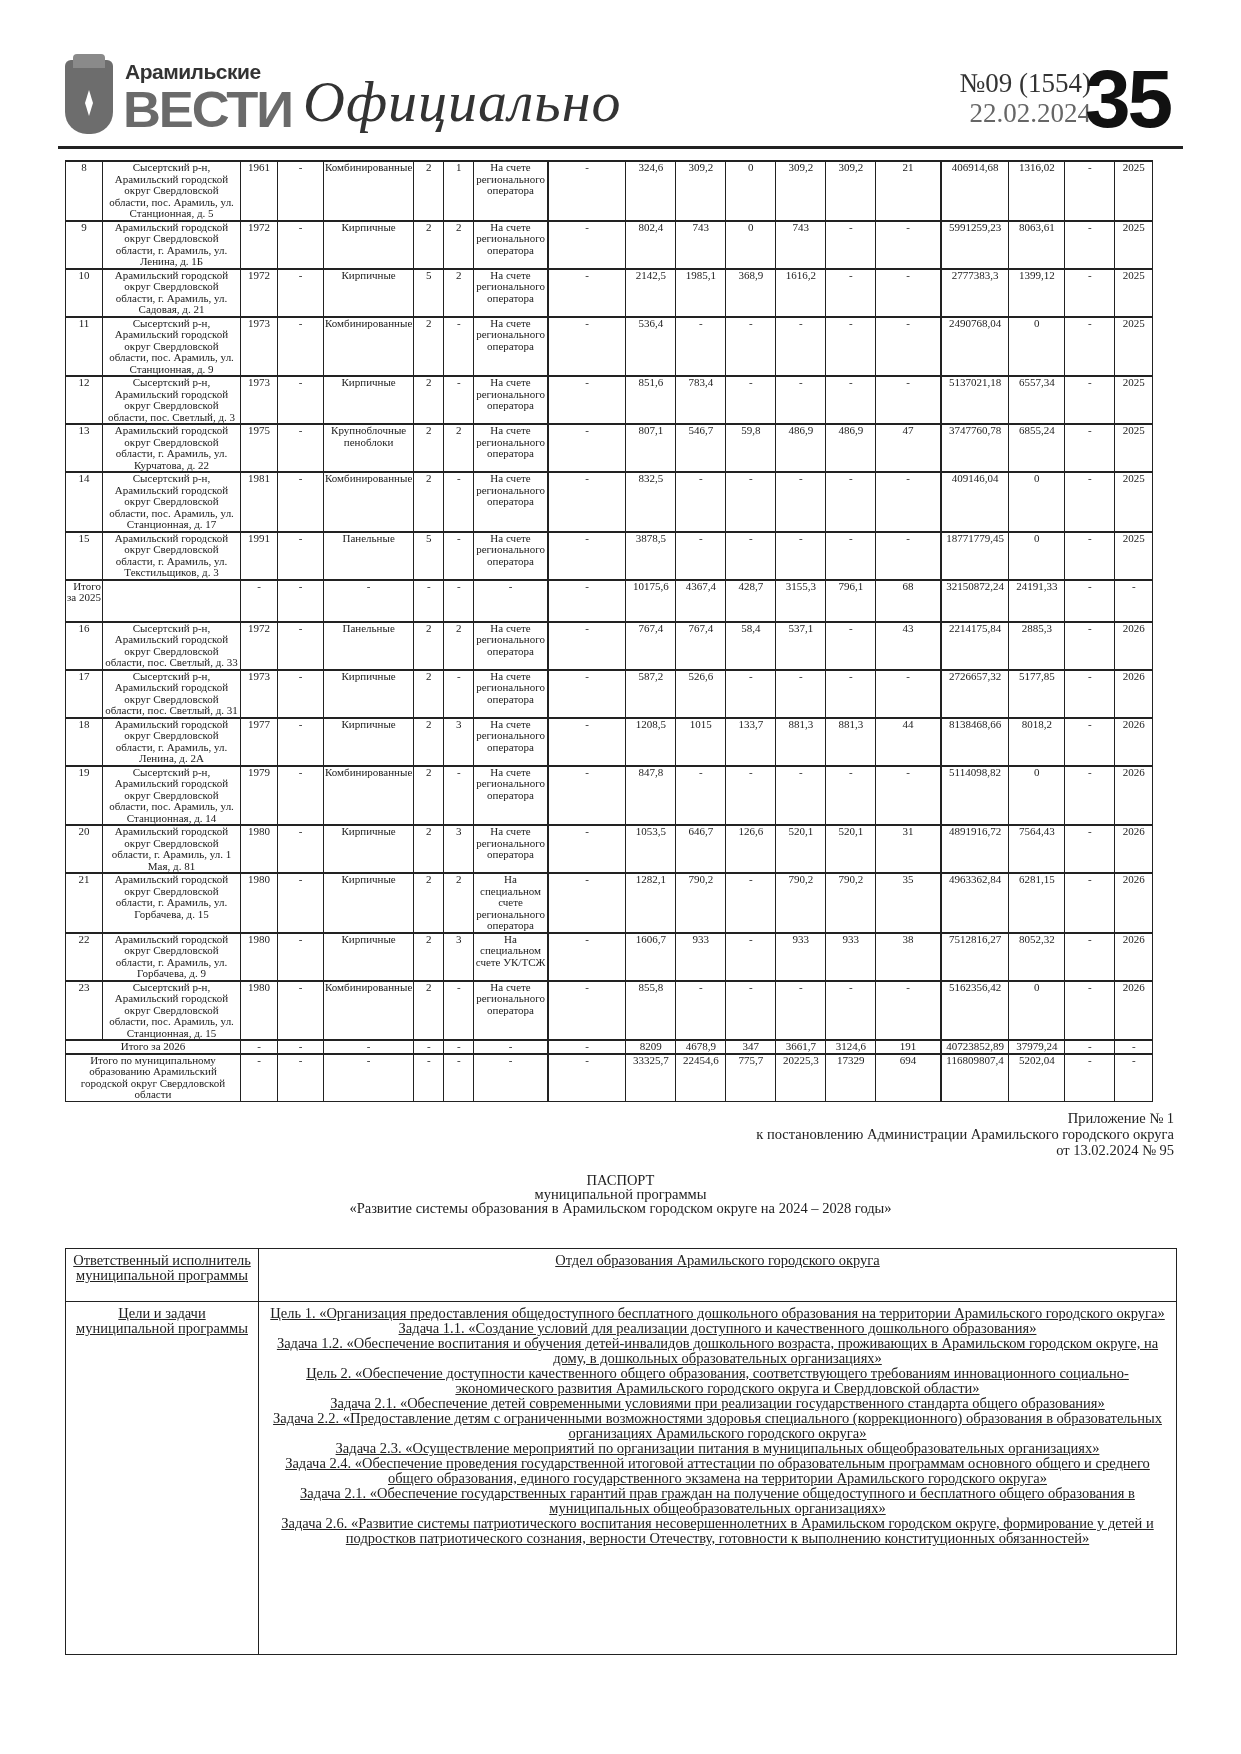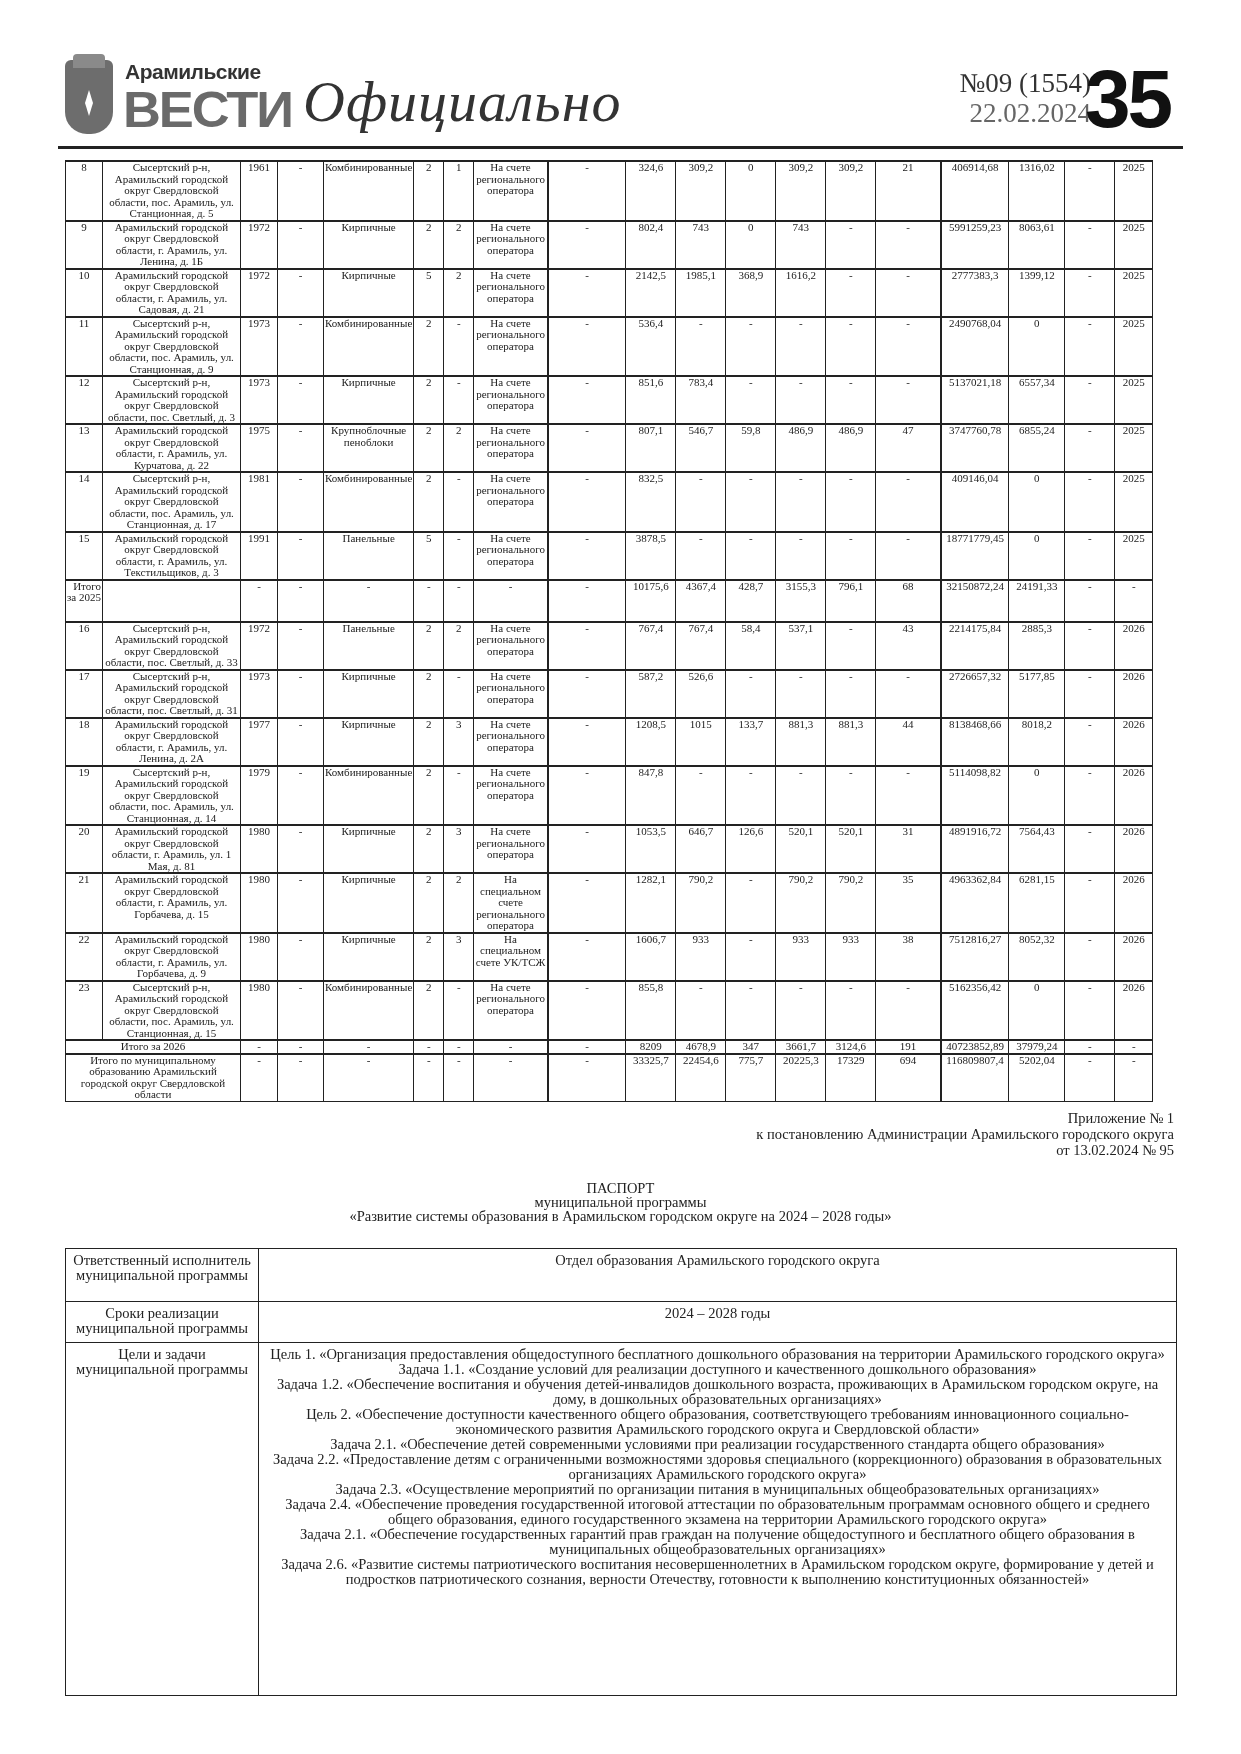--- a/index.html
+++ b/index.html
@@ -16,23 +16,23 @@
   .page-num { position:absolute; left:1022px; top:-6px; font-family:"Liberation Sans", sans-serif; font-weight:bold; font-size:82px; color:#111; letter-spacing:-3px; }
   .rule { position:absolute; left:58px; top:146px; width:1125px; height:3px; background:#222; }
 
   table.data { position:absolute; left:65px; top:160px; border-collapse:collapse; font-size:11px; line-height:11.5px; table-layout:fixed; }
   table.data td { border:1px solid #222; text-align:center; vertical-align:top; padding:0 1px; overflow:hidden; }
   table.data tr.row td { border-top:2.5px solid #222; }
   table.data td.thick-l { border-left:2.5px solid #222; }
   table.data td.thick-r { border-right:2.5px solid #222; }
 
   .appendix { position:absolute; right:67px; top:1110px; text-align:right; font-size:14.5px; line-height:16px; }
-  .passport-head { position:absolute; left:0; width:1241px; top:1173px; text-align:center; font-size:14.5px; line-height:14px;margin-top:8px; }
+  .passport-head { position:absolute; left:0; width:1241px; top:1173px; text-align:center; font-size:14.5px; line-height:14px; }
   table.passport { position:absolute; left:65px; top:1248px; width:1112px; border-collapse:collapse; font-size:14.5px; line-height:15px; table-layout:fixed; }
-  table.passport td { border:1px solid #222; vertical-align:top; text-align:center; padding:4px 6px 6px; }
+  table.passport td { border:1px solid #222; vertical-align:top; text-align:center; padding:4px 6px 6px;text-decoration:underline; }
   table.passport td.label { width:180px; }
   table.passport .goal { display:block; }
 </style>
 </head>
 <body>
 
 <div class="masthead">
   <div class="logo-emblem"></div>
   <div class="logo-top">Арамильские</div>
   <div class="logo-bottom">ВЕСТИ</div>
@@ -480,24 +480,20 @@
   <div>«Развитие системы образования в Арамильском городском округе на 2024 – 2028 годы»</div>
 </div>
 
 <table class="passport">
   <tbody>
       <tr>
     <td class="label">Ответственный исполнитель муниципальной программы</td>
     <td style="height:42px">Отдел образования Арамильского городского округа</td>
   </tr>
   <tr>
-    <td class="label">Сроки реализации муниципальной программы</td>
-    <td>2024 – 2028 годы</td>
-  </tr>
-  <tr>
     <td class="label">Цели и задачи муниципальной программы</td>
     <td style="height:342px">
       <span class="goal">Цель 1. «Организация предоставления общедоступного бесплатного дошкольного образования на территории Арамильского городского округа»</span>
       <span class="goal">Задача 1.1. «Создание условий для реализации доступного и качественного дошкольного образования»</span>
       <span class="goal">Задача 1.2. «Обеспечение воспитания и обучения детей-инвалидов дошкольного возраста, проживающих в Арамильском городском округе, на дому, в дошкольных образовательных организациях»</span>
       <span class="goal">Цель 2. «Обеспечение доступности качественного общего образования, соответствующего требованиям инновационного социально-экономического развития Арамильского городского округа и Свердловской области»</span>
       <span class="goal">Задача 2.1. «Обеспечение детей современными условиями при реализации государственного стандарта общего образования»</span>
       <span class="goal">Задача 2.2. «Предоставление детям с ограниченными возможностями здоровья специального (коррекционного) образования в образовательных организациях Арамильского городского округа»</span>
       <span class="goal">Задача 2.3. «Осуществление мероприятий по организации питания в муниципальных общеобразовательных организациях»</span>
       <span class="goal">Задача 2.4. «Обеспечение проведения государственной итоговой аттестации по образовательным программам основного общего и среднего общего образования, единого государственного экзамена на территории Арамильского городского округа»</span>

